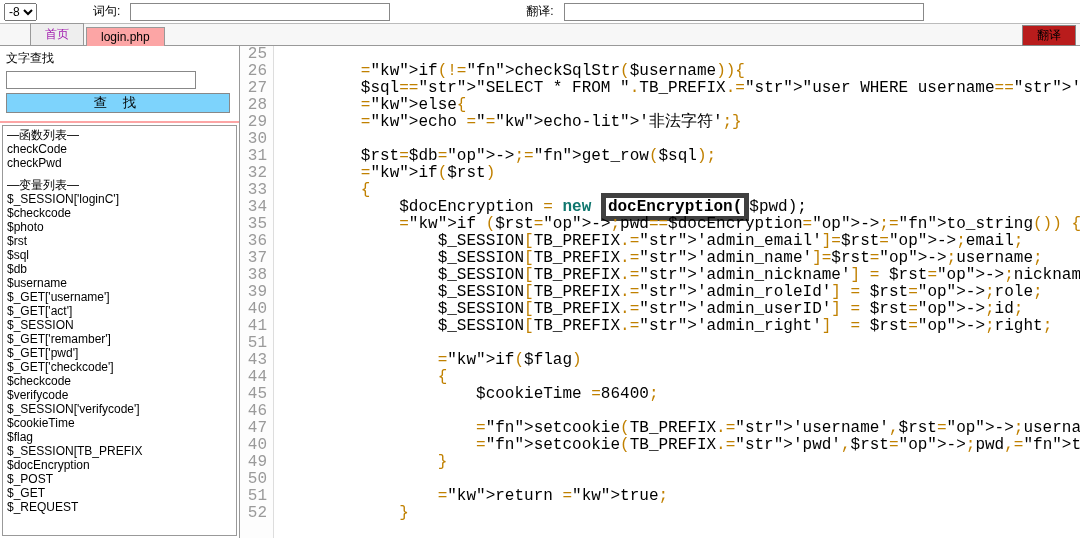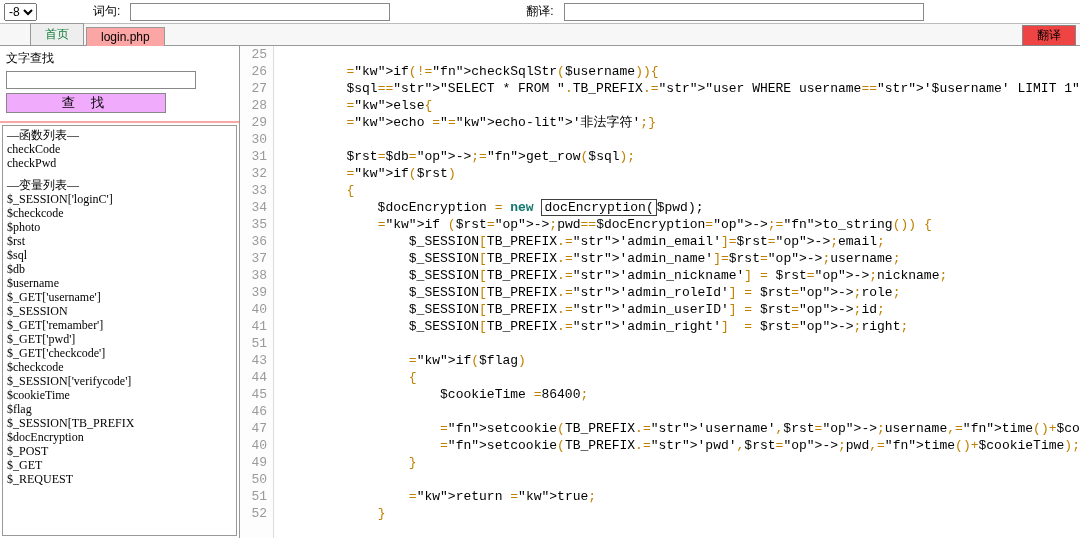--- a/index.html
+++ b/index.html
@@ -27,41 +27,41 @@
     height: 18px;
     padding: 0 4px;
   }
   #inp-word { width: 260px; }
   #inp-trans { width: 360px; }
   .top-bar .spacer-a { width: 40px; }
   .top-bar button {
     padding: 1px 14px;
     font-size: 12px;
     border: 1px solid #888;
-    background: #ef4444;
+    background: #b91c1c;
     cursor: pointer;
     margin-top: 48px;
   }
   
   .tabs {
     display: flex;
     align-items: flex-end;
     padding-left: 30px;
     height: 22px;
     border-bottom: 1px solid #999;
     background: #f7f7f7;
   }
   .tab {
     border: 1px solid #999;
     border-bottom: none;
     padding: 2px 14px;
     margin-right: 2px;
     background: #eee;
     cursor: pointer;
-    color: #15803d;
+    color: #a21caf;
   }
   .tab.active {
     background: #fca5a5;
     color: #000;
     position: relative;
     top: 1px;
   }
   
   .main {
     display: flex;
@@ -79,45 +79,45 @@
   }
   .find-title { margin-bottom: 4px; }
   .find-box input[type="text"] {
     width: 190px;
     height: 18px;
     border: 1px solid #888;
     display: block;
     margin-bottom: 4px;
   }
   .find-box button {
-    width: 160px;
+    width: 224px;
     height: 20px;
     border: 1px solid #888;
-    background: #f0abfc;
+    background: #7dd3fc;
     letter-spacing: 6px;
     cursor: pointer;
   }
   .var-panel {
     border: 1px solid #999;
     margin: 2px;
     padding: 2px 4px;
     overflow-y: auto;
     flex: 1;
     line-height: 14px;
-    font-family: Liberation Serif, serif;
+    font-family: Liberation Sans, sans-serif;
   }
   .var-panel .hdr { font-weight: normal; }
   .var-panel div { white-space: nowrap; }
   
   .code-area {
     flex: 1;
     display: flex;
     overflow: hidden;
     font-family: "Consolas", "Courier New", monospace;
-    font-size: 13px;
+    font-size: 16px;
     background: #fff;
   }
   .gutter {
     width: 34px;
     text-align: right;
     color: #9a9a9a;
     border-right: 1px solid #ddd;
     padding-right: 6px;
     user-select: none;
     background: #fdfdfd;
@@ -125,24 +125,24 @@
   .gutter div, .code div.line { height: 17px; line-height: 17px; }
   .code {
     flex: 1;
     padding-left: 10px;
     overflow-x: auto;
     white-space: pre;
   }
   .kw { color: #0f766e; font-weight: bold; }
   .op  { color: #c08000; }
   .boxed {
-    border: 1px solid #404040;
+    border: 5px solid #404040;
     padding: 0 2px;
     color: #000;
-    font-weight: normal;
+    font-weight: bold;
   }
 </style>
 </head>
 <body>
 
 <div class="top-bar">
   <select>
     <option>-8</option>
   </select>
   <span class="spacer-a"></span>
@@ -175,25 +175,27 @@
         <div style="height: 8px;"></div>
         <div class="hdr">—变量列表—</div>
         <div>$_SESSION['loginC']</div>
         <div>$checkcode</div>
         <div>$photo</div>
         <div>$rst</div>
         <div>$sql</div>
         <div>$db</div>
         <div>$username</div>
         <div>$_GET['username']</div>
+        <div>$_GET['act']</div>
         <div>$_SESSION</div>
         <div>$_GET['remamber']</div>
         <div>$_GET['pwd']</div>
         <div>$_GET['checkcode']</div>
         <div>$checkcode</div>
+        <div>$verifycode</div>
         <div>$_SESSION['verifycode']</div>
         <div>$cookieTime</div>
         <div>$flag</div>
         <div>$_SESSION[TB_PREFIX</div>
         <div>$docEncryption</div>
         <div>$_POST</div>
         <div>$_GET</div>
         <div>$_REQUEST</div>
       </div>
   </div>

